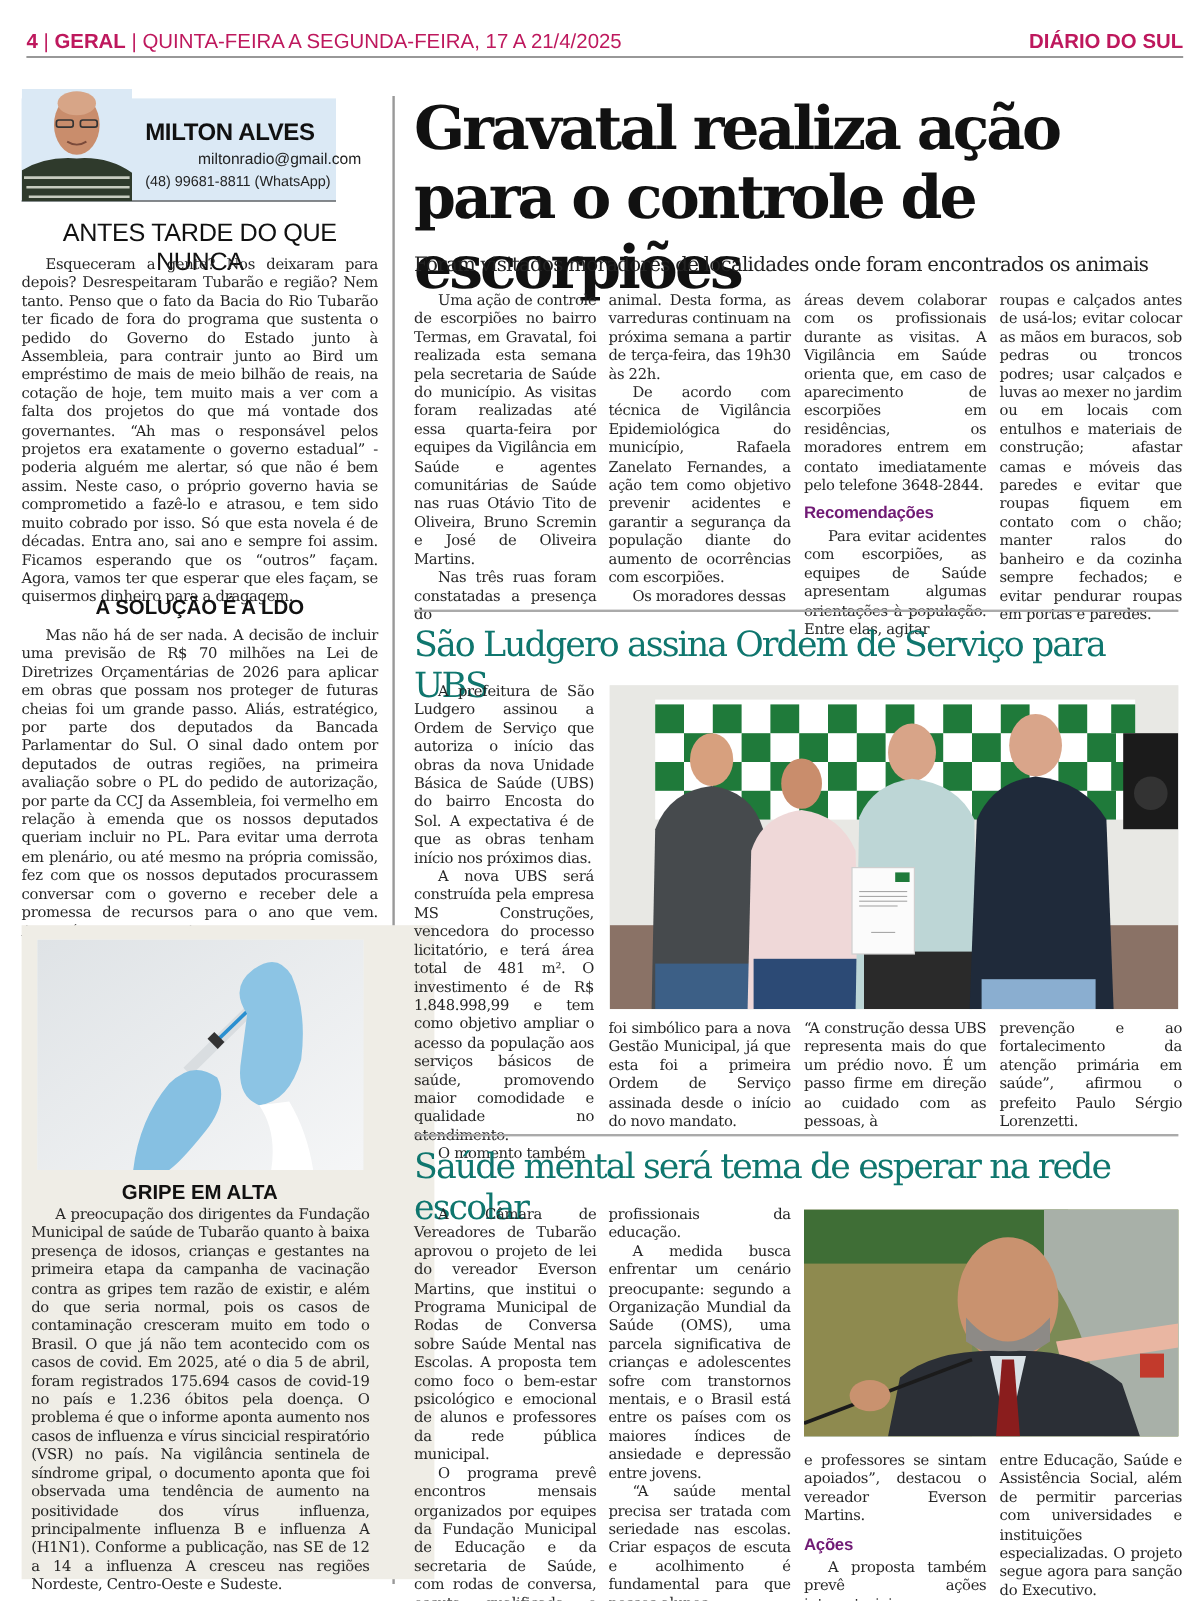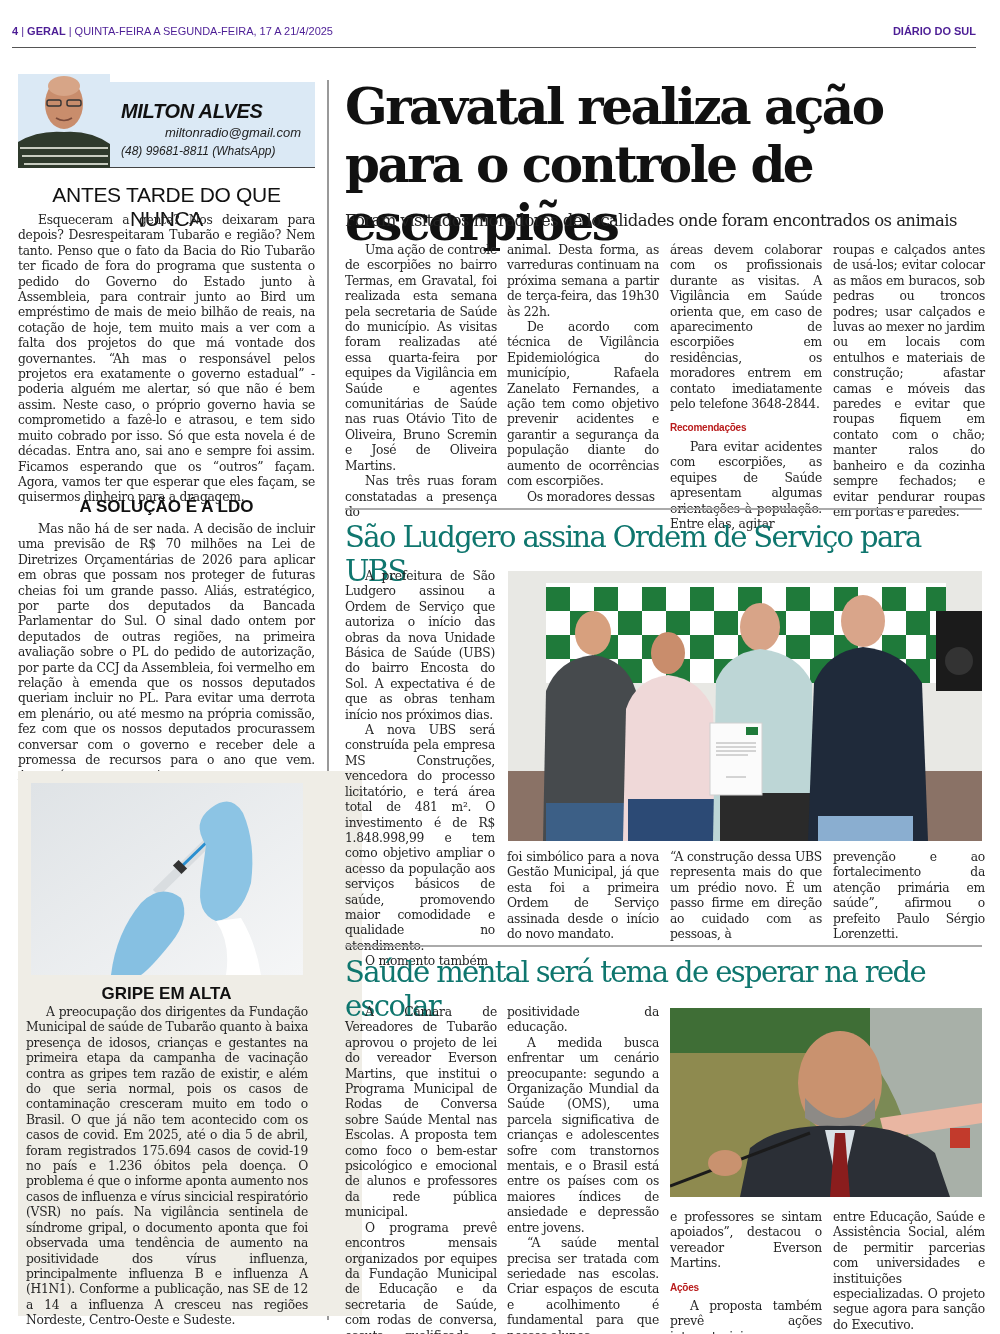--- a/index.html
+++ b/index.html
@@ -1,29 +1,29 @@
 <!DOCTYPE html>
 <html><head>
 <meta charset="utf-8">
 <style>
   * { box-sizing: border-box; margin: 0; padding: 0; }
   html, body { width: 1000px; height: 1334px; background: #ffffff; overflow: hidden; }
   body { position: relative; font-family: "DejaVu Serif", serif; color: #222; }
 
   
-  .runhead { position: absolute; left: 12px; top: 22px; width: 964px; height: 26px; border-bottom: 1.5px solid #555; font-family: "Liberation Sans", sans-serif; font-size: 11px; color: #4c1d95; }
+  .runhead { position: absolute; left: 22px; top: 22px; width: 964px; height: 26px; border-bottom: 1.5px solid #555; font-family: "Liberation Sans", sans-serif; font-size: 17px; color: #be185d; }
   .runhead .left { position: absolute; left: 0; top: 3px; }
   .runhead .left b { font-weight: bold; }
   .runhead .right { position: absolute; right: 0; top: 3px; font-weight: bold; }
 
   
   .vdiv { position: absolute; left: 327px; top: 80px; width: 1.5px; height: 1240px; background: #999; }
 
   
-  .colhead { position: absolute; left: 18px; top: 82px; width: 297px; height: 86px; background: #dbe9f5; border-bottom: 1.5px solid #444; font-style: italic; }
+  .colhead { position: absolute; left: 18px; top: 82px; width: 262px; height: 86px; background: #dbe9f5; border-bottom: 1.5px solid #444; }
   .colhead .photo { position: absolute; left: 0; top: -8px; width: 92px; height: 94px; overflow: hidden; }
   .colhead .name { position: absolute; left: 103px; top: 18px; font-family: "Liberation Sans", sans-serif; font-weight: bold; font-size: 20px; color: #111; letter-spacing: -0.3px; }
   .colhead .email { position: absolute; left: 103px; top: 43px; font-family: "Liberation Sans", sans-serif; font-size: 13px; color: #222; margin-left: 44px; }
   .colhead .phone { position: absolute; left: 103px; top: 62px; font-family: "Liberation Sans", sans-serif; font-size: 12px; color: #222; }
 
   .coltitle { position: absolute; left: 18px; top: 183px; width: 297px; text-align: center; font-family: "Liberation Sans", sans-serif; font-size: 21px; color: #111; letter-spacing: -0.3px; }
 
   .body-text { font-size: 12.3px; line-height: 15.4px; text-align: justify; hyphens: manual; color: #252525; letter-spacing: -0.25px; }
   .body-text p { text-indent: 20px; }
 
@@ -34,21 +34,21 @@
   .gripe-box { position: absolute; left: 18px; top: 771px; width: 344px; height: 545px; background: #efede6; }
   .vaccine-photo { position: absolute; left: 13px; top: 12px; width: 272px; height: 192px; overflow: hidden; background: #eef0f1; }
   .gripe-sub { top: 213px; left: 0; width: 297px; }
   .gripe-text { position: absolute; left: 8px; top: 234px; width: 282px; }
 
   
   .headline { position: absolute; left: 345px; top: 78px; width: 640px; font-family: "DejaVu Serif", serif; font-weight: bold; font-size: 50px; line-height: 58px; color: #111; letter-spacing: -2.5px; }
   .deck { position: absolute; left: 345px; top: 211px; width: 640px; font-family: "DejaVu Serif", serif; font-size: 16.5px; color: #222; letter-spacing: -0.6px; }
 
   .mcol { position: absolute; width: 152px; }
-  .rec-head { font-family: "Liberation Sans", sans-serif; font-weight: bold; font-size: 10px; margin: 8px 0 4px 0; color: #b91c1c; }
+  .rec-head { font-family: "Liberation Sans", sans-serif; font-weight: bold; font-size: 14px; margin: 8px 0 4px 0; color: #701a75; }
 
   .hr { position: absolute; height: 1.5px; background: #aaa; }
 
   .h2 { position: absolute; left: 345px; width: 640px; font-family: "DejaVu Serif", serif; font-size: 29px; color: #0f766e; letter-spacing: -1.6px; }
 
   .ubs-photo { position: absolute; left: 508px; top: 571px; width: 474px; height: 270px; overflow: hidden; background: #e9e9e6; }
   .speaker-photo { position: absolute; left: 670px; top: 1008px; width: 312px; height: 189px; overflow: hidden; background: #6a7a4a; }
 
   .p-noindent { text-indent: 0 !important; }
 </style>
@@ -237,21 +237,21 @@
 
 <div class="hr" style="left:345px; top:945px; width:637px;"></div>
 
 <div class="h2" style="top:955px;">Saúde mental será tema de esperar na rede escolar</div>
 
 <div class="mcol body-text" style="left:345px; top:1005px;">
   <p>A Câmara de Vereadores de Tubarão aprovou o projeto de lei do vereador Everson Martins, que institui o Programa Municipal de Rodas de Conversa sobre Saúde Mental nas Escolas. A proposta tem como foco o bem-estar psicológico e emocional de alunos e professores da rede pública municipal.</p>
   <p>O programa prevê encontros mensais organizados por equipes da Fundação Municipal de Educação e da secretaria de Saúde, com rodas de conversa, escuta qualificada e capacitação dos</p>
 </div>
 <div class="mcol body-text" style="left:507px; top:1005px;">
-  <p class="p-noindent">positividade da educação.</p>
+  <p class="p-noindent">profissionais da educação.</p>
   <p>A medida busca enfrentar um cenário preocupante: segundo a Organização Mundial da Saúde (OMS), uma parcela significativa de crianças e adolescentes sofre com transtornos mentais, e o Brasil está entre os países com os maiores índices de ansiedade e depressão entre jovens.</p>
   <p>“A saúde mental precisa ser tratada com seriedade nas escolas. Criar espaços de escuta e acolhimento é fundamental para que nossos alunos</p>
 </div>
 
 <div class="speaker-photo">
   <svg width="312" height="189" viewBox="0 0 312 189">
     <rect width="312" height="189" fill="#7b8a55"></rect>
     <rect x="0" y="0" width="220" height="60" fill="#3f6e36"></rect>
     <rect x="0" y="45" width="140" height="144" fill="#8e8a4f"></rect>
     <path d="M200 0 L312 0 L312 189 L250 189 Q240 100 200 50 Z" fill="#a8b0a8"></path>

